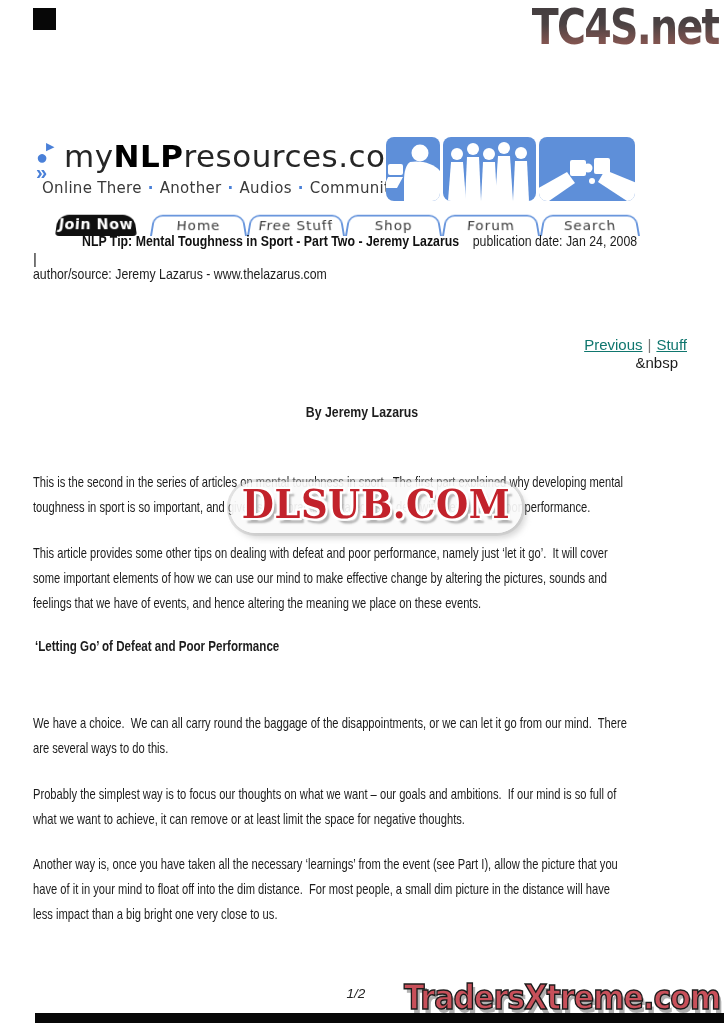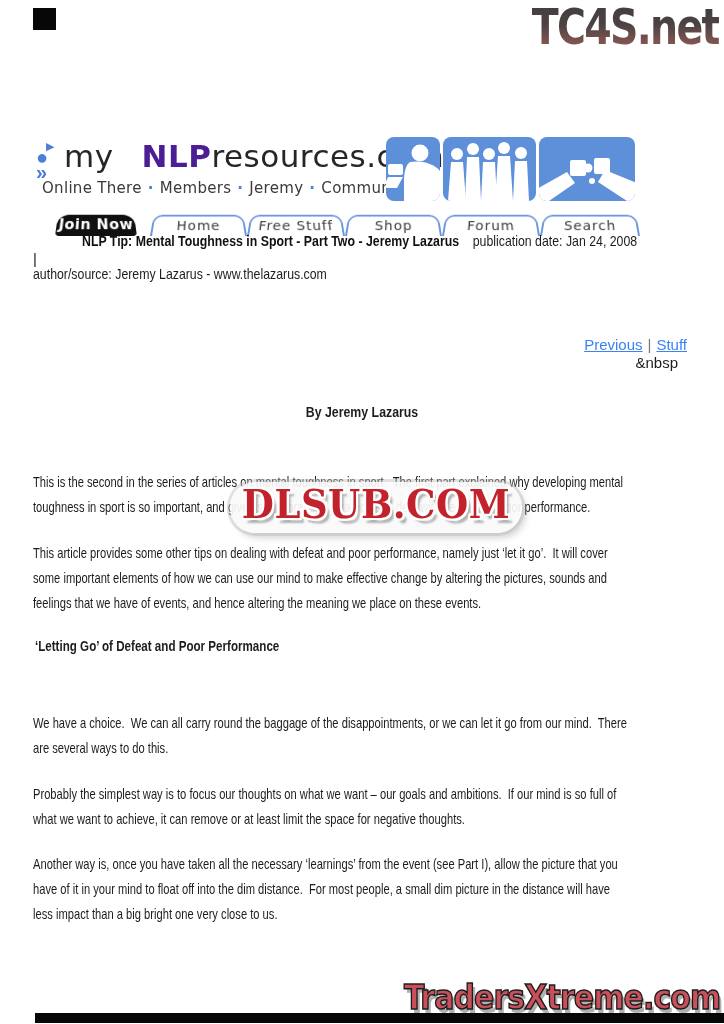--- a/index.html
+++ b/index.html
@@ -24,21 +24,21 @@
 
   
   .logo-tri  { position:absolute; left:46px; top:140px; font-size:11px; color:#4a80d8; }
   .logo-dot  { position:absolute; left:36px; top:146px; font-size:20px; color:#4a80d8; }
   .logo-chev { position:absolute; left:36px; top:162px; font-size:20px; font-weight:bold; color:#4a80d8; line-height:20px;}
   .brand {
     position:absolute; left:64px; top:138px;
     font-family:"DejaVu Sans", sans-serif; font-size:31px; letter-spacing:0.5px; color:#262626;
     white-space:nowrap;
   }
-  .brand .hl { font-weight:bold; color:#4c1d95;margin-left:28px; }
+  .brand .hl { font-weight:bold; color:#000000; }
   .tagline {
     position:absolute; left:42px; top:179px;
     font-family:"DejaVu Sans", sans-serif; font-size:15px; color:#3a3a3a; letter-spacing:0.3px; white-space:pre;
   }
   .tagline .sep { color:#4a80d8; padding:0 6px; font-weight:bold; }
 
   .tile { position:absolute; top:137px; height:64px; background:#5e8fd9; border-radius:8px; overflow:hidden; }
   .tile-1 { left:386px; width:54px; }
   .tile-2 { left:443px; width:93px; }
   .tile-3 { left:539px; width:96px; }
@@ -60,21 +60,21 @@
   .tab-4 { left:540px; width:100px; }
 
   
   .title-line { position:absolute; left:82px; top:233px; font-size:14.5px; white-space:pre; transform:scaleX(0.85); transform-origin:0 0; }
   .title-line .t { font-weight:bold; color:#111; }
   .title-line .d { margin-left:16px; color:#1d1d1d; }
   .pipe   { position:absolute; left:33px; top:250px; font-size:15px; color:#222; }
   .author { position:absolute; left:33px; top:266px; font-size:14.5px; white-space:pre; transform:scaleX(0.85); transform-origin:0 0; }
 
   .pager { position:absolute; right:37px; top:336px; font-size:15px; white-space:pre; }
-  .pager a { color:#3b82f6; text-decoration:underline; cursor:pointer; }
+  .pager a { color:#0f766e; text-decoration:underline; cursor:pointer; }
   .pager .sep { color:#777; padding:0 5px; }
   .nbsp { position:absolute; right:46px; top:354px; font-size:15px; color:#1d1d1d; }
 
   .byline { position:absolute; left:0; top:404px; width:724px; text-align:center; font-weight:bold; font-size:14.5px; transform:scaleX(0.85); }
 
   
   .para { position:absolute; left:33px; transform:scaleX(0.77); transform-origin:0 0; }
   .pline { height:25px; line-height:25px; font-size:14.5px; white-space:pre; color:#1c1c1c; }
   .p1 { top:470px; } .p2 { top:541px; } .p3 { top:711px; } .p4 { top:782px; } .p5 { top:852px; }
   .heading { position:absolute; left:35px; top:638px; font-size:14.5px; font-weight:bold; white-space:pre; transform:scaleX(0.8); transform-origin:0 0; }
@@ -112,21 +112,21 @@
   <div class="scan-square"></div>
 
   <div class="tc4s">TC4S.net</div>
 
   <span class="logo-tri">▶</span>
   <span class="logo-dot">●</span>
   <span class="logo-chev">»</span>
 
   <div class="brand"><span>my</span><span class="hl">NLP</span><span>resources.com</span></div>
 
-  <div class="tagline"><span>Online There</span><span class="sep">·</span><span>Members</span><span class="sep">·</span><span>Jeremy</span><span class="sep">·</span><span>Community</span></div>
+  <div class="tagline"><span>Online There</span><span class="sep">·</span><span>Another</span><span class="sep">·</span><span>Audios</span><span class="sep">·</span><span>Community</span></div>
 
   <div class="tile tile-1">
     <svg viewBox="0 0 54 64" width="54" height="64">
       <circle cx="34" cy="16" r="8.5" fill="#fff"></circle>
       <path d="M24 25 C20 28 18 34 18 44 L18 64 L54 64 L54 34 C48 26 34 23 24 25 Z" fill="#fff"></path>
       <rect x="2" y="27" width="15" height="11" rx="2" fill="#fff"></rect>
       <path d="M2 40 L17 40 L11 51 L-3 51 Z" fill="#fff"></path>
     </svg>
   </div>
   <div class="tile tile-2">
@@ -201,16 +201,17 @@
     <div class="pline">Probably the simplest way is to focus our thoughts on what we want – our goals and ambitions.  If our mind is so full of</div>
     <div class="pline">what we want to achieve, it can remove or at least limit the space for negative thoughts.</div>
   </div>
 
   <div class="para p5">
     <div class="pline">Another way is, once you have taken all the necessary ‘learnings’ from the event (see Part I), allow the picture that you</div>
     <div class="pline">have of it in your mind to float off into the dim distance.  For most people, a small dim picture in the distance will have</div>
     <div class="pline">less impact than a big bright one very close to us.</div>
   </div>
 
+  <div class="pagenum">1/2</div>
   <div class="traders">TradersXtreme.com</div>
   <div class="scan-bar"></div>
 
 </div>
 
 </body></html>

